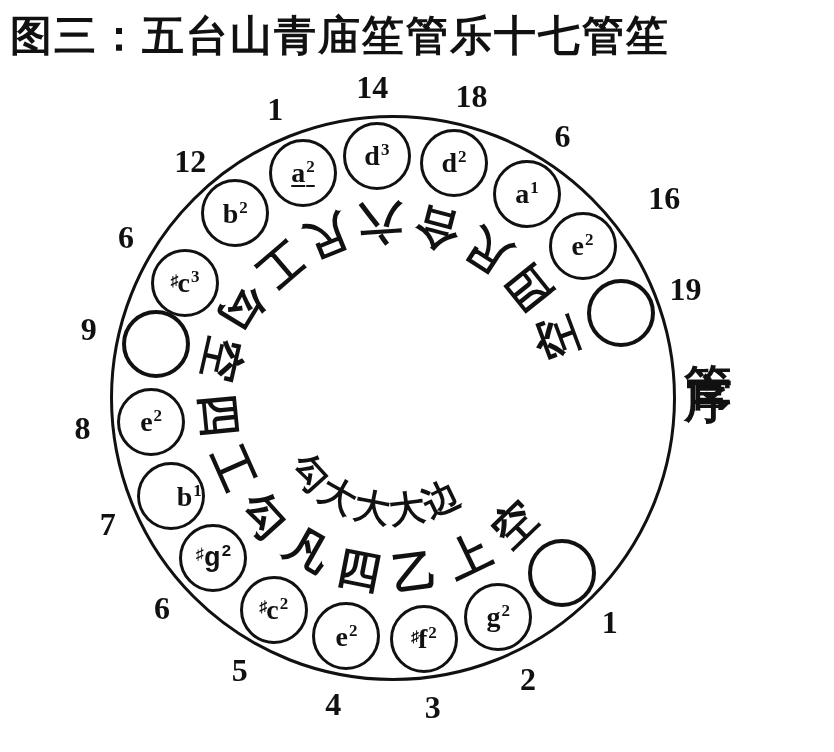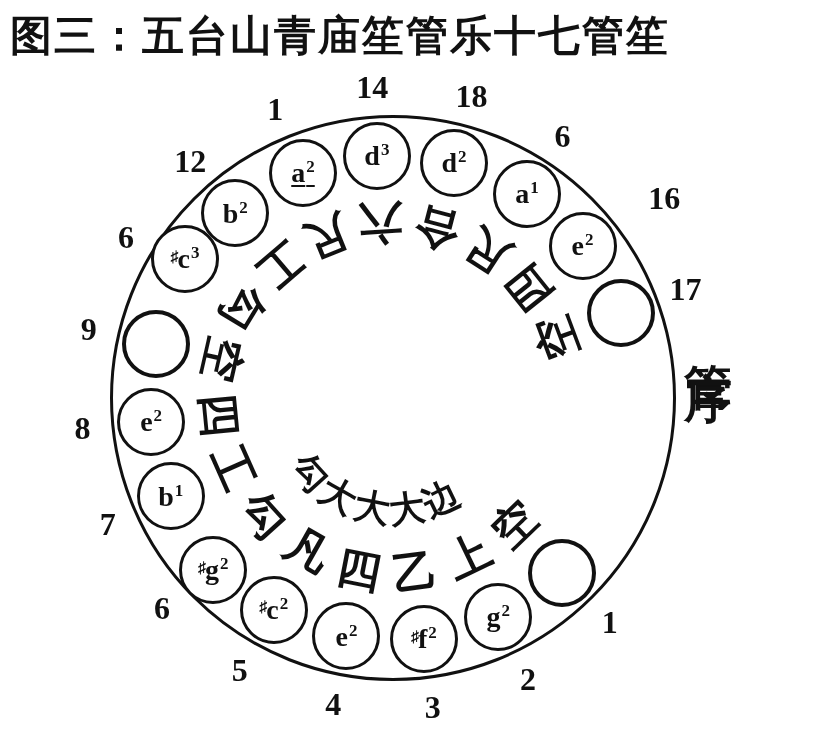--- a/index.html
+++ b/index.html
@@ -67,39 +67,39 @@
       <div class="pipe-circle" style="left: 346.425px; top: 636.495px;">
         <span class="note">e<sup>2</sup></span>
       </div>
       <div class="pipe-number" style="left: 333.2px; top: 704.216px;">4</div>
       <div class="gongche" style="left: 359.267px; top: 570.737px; transform: translate(-50%, -50%) rotate(11.05deg);">四</div>
       <div class="pipe-circle" style="left: 273.71px; top: 609.705px; text-align: right;">
         <span class="note"><span class="acc">♯</span>c<sup>2</sup></span>
       </div>
       <div class="pipe-number" style="left: 239.838px; top: 669.819px;">5</div>
       <div class="gongche" style="left: 306.601px; top: 551.334px; transform: translate(-50%, -50%) rotate(29.4deg);">凡</div>
-      <div class="pipe-circle" style="left: 213.127px; top: 570px;">
+      <div class="pipe-circle" style="left: 213.127px; top: 558px; font-family: Liberation Mono, monospace;">
         <span class="note"><span class="acc">♯</span>g<sup>2</sup></span>
       </div>
       <div class="pipe-number" style="left: 162.052px; top: 607.778px;">6</div>
       <div class="gongche" style="left: 262.722px; top: 516.337px; transform: translate(-50%, -50%) rotate(47.75deg);">勾</div>
-      <div class="pipe-circle" style="left: 170.836px; top: 496.449px;">
+      <div class="pipe-circle" style="left: 170.836px; top: 496.449px; justify-content: flex-end;">
         <span class="note">b<sup>1</sup></span>
       </div>
       <div class="pipe-number" style="left: 107.753px; top: 524.404px;">7</div>
       <div class="gongche" style="left: 232.091px; top: 469.305px; transform: translate(-50%, -50%) rotate(66.1deg);">工</div>
       <div class="pipe-circle" style="left: 151.139px; top: 421.502px;">
         <span class="note">e<sup>2</sup></span>
       </div>
       <div class="pipe-number" style="left: 82.4626px; top: 428.175px;">8</div>
       <div class="gongche" style="left: 217.825px; top: 415.022px; transform: translate(-50%, -50%) rotate(84.45deg);">四</div>
       <div class="pipe-circle empty" style="left: 156.039px; top: 344.164px;"></div>
       <div class="pipe-number" style="left: 88.7534px; top: 328.877px;">9</div>
       <div class="gongche" style="left: 221.374px; top: 359.007px; transform: translate(-50%, -50%) rotate(102.8deg);">空</div>
-      <div class="pipe-circle" style="left: 185.037px; top: 259px;">
+      <div class="pipe-circle" style="left: 185.037px; top: 283px;">
         <span class="note"><span class="acc">♯</span>c<sup>3</sup></span>
       </div>
       <div class="pipe-number" style="left: 125.985px; top: 236.609px;">6</div>
       <div class="gongche" style="left: 242.376px; top: 306.959px; transform: translate(-50%, -50%) rotate(121.15deg);">勾</div>
       <div class="pipe-circle" style="left: 235.184px; top: 213.221px;">
         <span class="note">b<sup>2</sup></span>
       </div>
       <div class="pipe-number" style="left: 190.372px; top: 160.753px;">12</div>
       <div class="gongche" style="left: 278.697px; top: 264.169px; transform: translate(-50%, -50%) rotate(139.5deg);">工</div>
       <div class="pipe-circle" style="left: 303px; top: 172.933px; text-decoration: underline;">
@@ -121,21 +121,21 @@
         <span class="note">a<sup>1</sup></span>
       </div>
       <div class="pipe-number" style="left: 562.47px; top: 136.039px;">6</div>
       <div class="gongche" style="left: 488.599px; top: 250.227px; transform: translate(-50%, -50%) rotate(212.9deg);">尺</div>
       <div class="pipe-circle" style="left: 582.512px; top: 245.901px;">
         <span class="note">e<sup>2</sup></span>
       </div>
       <div class="pipe-number" style="left: 636.324px; top: 198px; margin-left: 28px;">16</div>
       <div class="gongche" style="left: 530.26px; top: 287.837px; transform: translate(-50%, -50%) rotate(231.25deg);">四</div>
       <div class="pipe-circle empty" style="left: 620.76px; top: 313.297px;"></div>
-      <div class="pipe-number" style="left: 685.432px; top: 289.246px;">17</div>
+      <div class="pipe-number" style="left: 685.432px; top: 289.246px;">19</div>
       <div class="gongche" style="left: 557.962px; top: 336.651px; transform: translate(-50%, -50%) rotate(249.6deg);">空</div>
       <div class="inner-char" style="left: 441.482px; top: 498.963px; transform: translate(-50%, -50%) rotate(-25.65deg);">边</div>
       <div class="inner-char" style="left: 407.231px; top: 509.092px; transform: translate(-50%, -50%) rotate(-7.3deg);">大</div>
       <div class="inner-char" style="left: 371.533px; top: 507.924px; transform: translate(-50%, -50%) rotate(11.05deg);">大</div>
       <div class="inner-char" style="left: 338.019px; top: 495.576px; transform: translate(-50%, -50%) rotate(29.4deg);">大</div>
       <div class="inner-char" style="left: 310.096px; top: 473.305px; transform: translate(-50%, -50%) rotate(47.75deg);">勾</div>
     </div>
 
   <div class="side-label">管序</div>
 </div>

